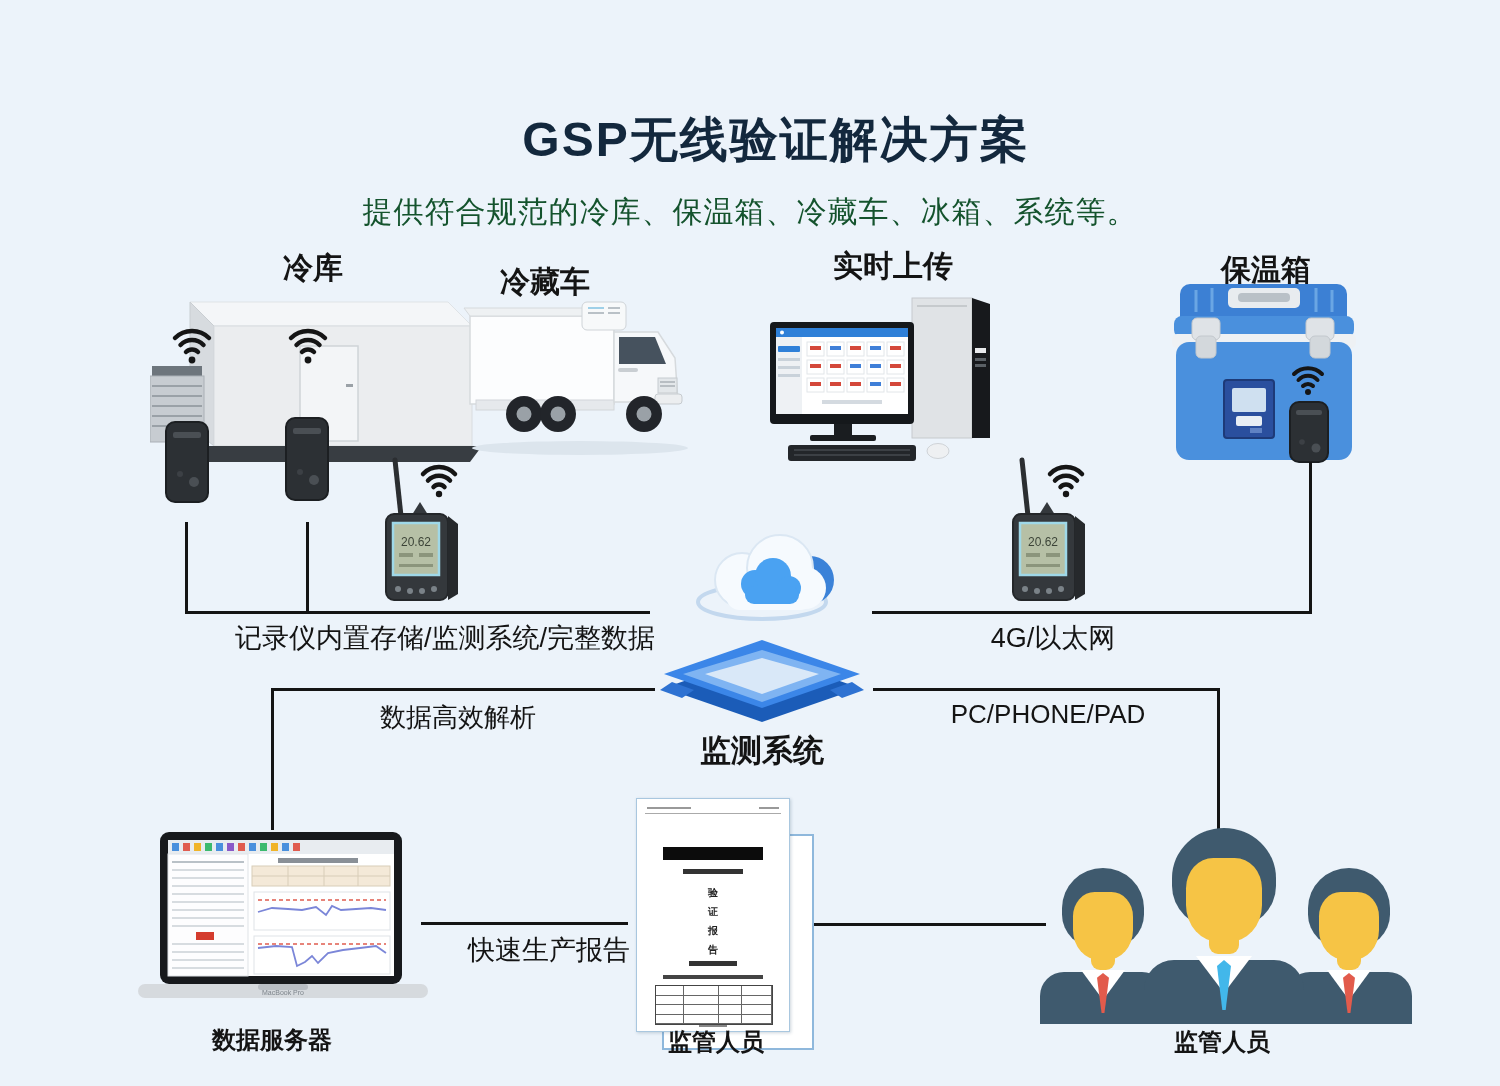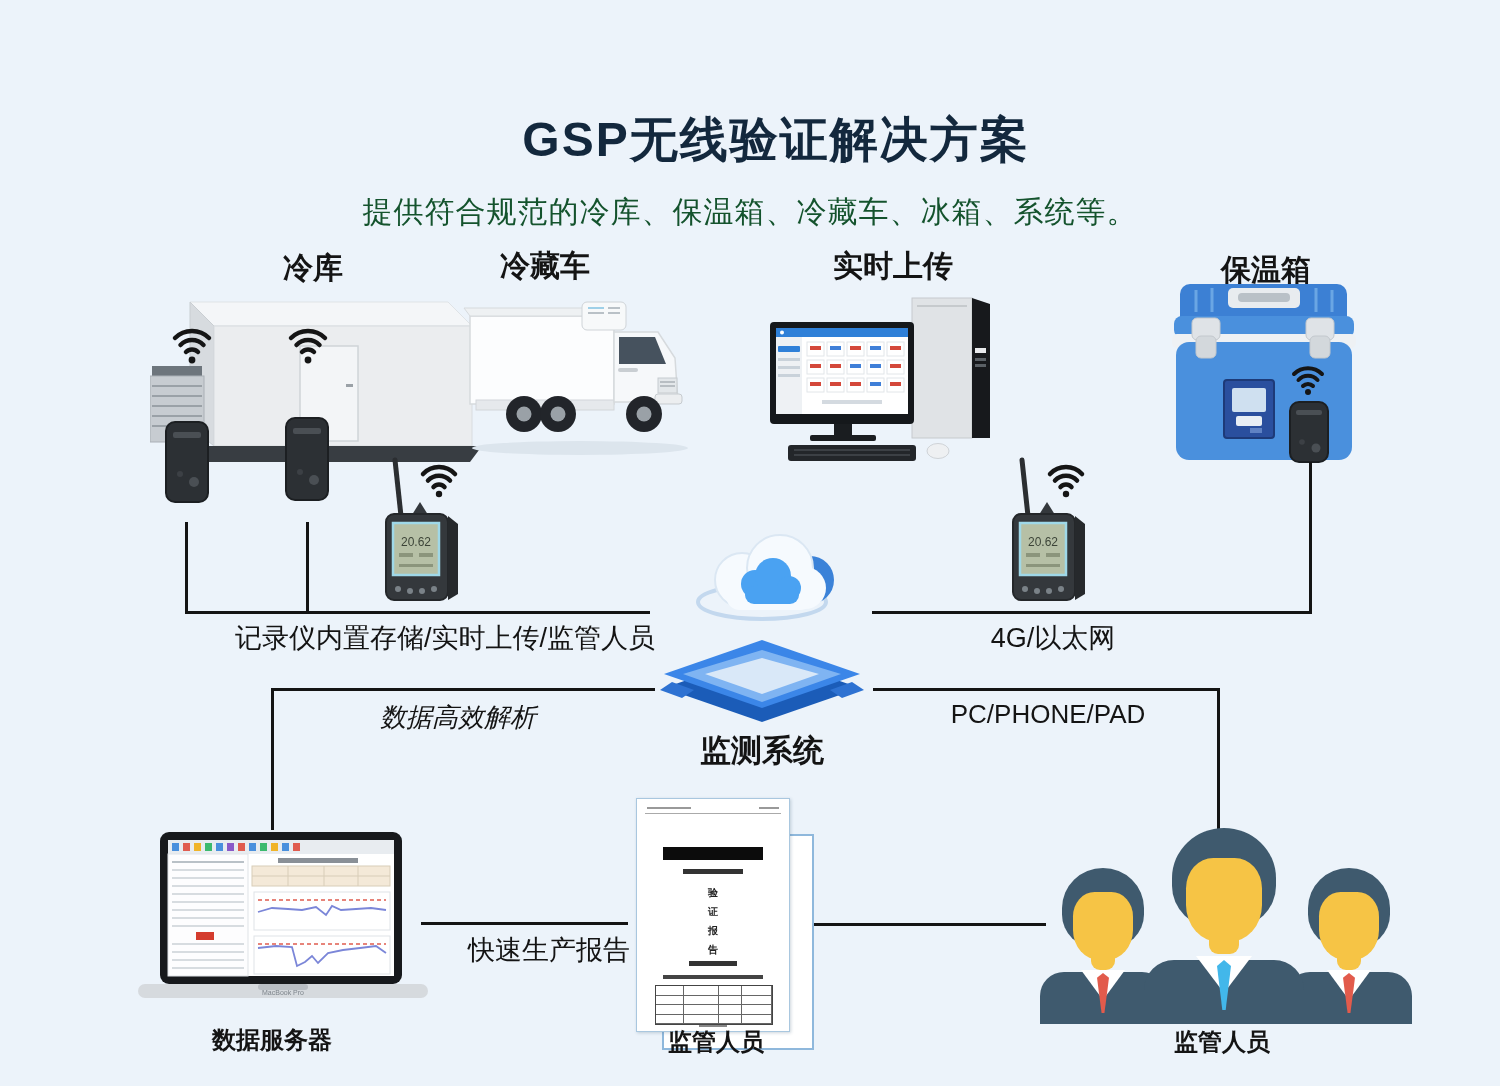--- a/index.html
+++ b/index.html
@@ -49,21 +49,21 @@
 </style>
 </head>
 <body>
 
 <div id="canvas">
 
   <div class="abs ctr title" style="left:776px;top:108px;">GSP无线验证解决方案</div>
   <div class="abs ctr subtitle" style="left:750px;top:192px;">提供符合规范的冷库、保温箱、冷藏车、冰箱、系统等。</div>
 
   <div class="abs ctr node-label" style="left:265px;top:248px;margin-left:48px;">冷库</div>
-  <div class="abs ctr node-label" style="left:545px;top:246px;">冷藏车</div>
+  <div class="abs ctr node-label" style="left:545px;top:262px;">冷藏车</div>
   <div class="abs ctr node-label" style="left:893px;top:246px;">实时上传</div>
   <div class="abs ctr node-label" style="left:1266px;top:250px;text-align:center;">保温箱</div>
 
   <svg class="abs" style="left:150px;top:276px;" width="335" height="248" viewBox="0 0 335 248">
     <polygon points="64,50 322,50 298,26 40,26" fill="#f4f6f8" stroke="#dfe3e6" stroke-width="1"></polygon>
     <polygon points="64,50 40,26 40,150 64,170" fill="#d7dbdf" stroke="#c9ced2" stroke-width="1"></polygon>
     <rect x="64" y="50" width="258" height="120" fill="#ebedef" stroke="#d8dcdf" stroke-width="1"></rect>
     <rect x="150" y="70" width="58" height="95" fill="#f3f5f7" stroke="#cfd4d8" stroke-width="1.5"></rect>
     <rect x="196" y="108" width="7" height="3" fill="#9aa1a7"></rect>
     <polygon points="56,170 332,170 320,186 44,186" fill="#383d42"></polygon>
@@ -309,23 +309,23 @@
   <div class="abs line" style="left:185px;top:611px;width:465px;height:3px;"></div>
   <div class="abs line" style="left:872px;top:611px;width:440px;height:3px;"></div>
   <div class="abs line" style="left:1309px;top:462px;width:3px;height:152px;"></div>
   <div class="abs line" style="left:271px;top:688px;width:384px;height:3px;"></div>
   <div class="abs line" style="left:873px;top:688px;width:347px;height:3px;"></div>
   <div class="abs line" style="left:271px;top:688px;width:3px;height:142px;"></div>
   <div class="abs line" style="left:1217px;top:688px;width:3px;height:142px;"></div>
   <div class="abs line" style="left:421px;top:922px;width:207px;height:3px;"></div>
   <div class="abs line" style="left:806px;top:923px;width:240px;height:3px;"></div>
 
-  <div class="abs ctr edge-label-lg" style="left:445px;top:620px;">记录仪内置存储/实时上传/监管人员</div>
+  <div class="abs ctr edge-label-lg" style="left:445px;top:620px;">记录仪内置存储/监测系统/完整数据</div>
   <div class="abs ctr edge-label-lg" style="left:1053px;top:620px;">4G/以太网</div>
-  <div class="abs ctr edge-label" style="left:458px;top:700px;font-style:italic;">数据高效解析</div>
+  <div class="abs ctr edge-label" style="left:458px;top:700px;">数据高效解析</div>
   <div class="abs ctr edge-label" style="left:1048px;top:699px;">PC/PHONE/PAD</div>
   <div class="abs ctr edge-label-lg" style="left:523px;top:932px;margin-left:26px;">快速生产报告</div>
 
   <svg class="abs" style="left:138px;top:832px;" width="290" height="190" viewBox="0 0 290 190">
     <rect x="22" y="0" width="242" height="152" rx="9" fill="#17191c"></rect>
     <rect x="30" y="8" width="226" height="136" fill="#ffffff"></rect>
     <rect x="30" y="8" width="226" height="14" fill="#e8ecf0"></rect>
     <g>
       <rect x="34" y="11" width="7" height="8" fill="#4a90dd"></rect>
         <rect x="45" y="11" width="7" height="8" fill="#e05c4f"></rect>

